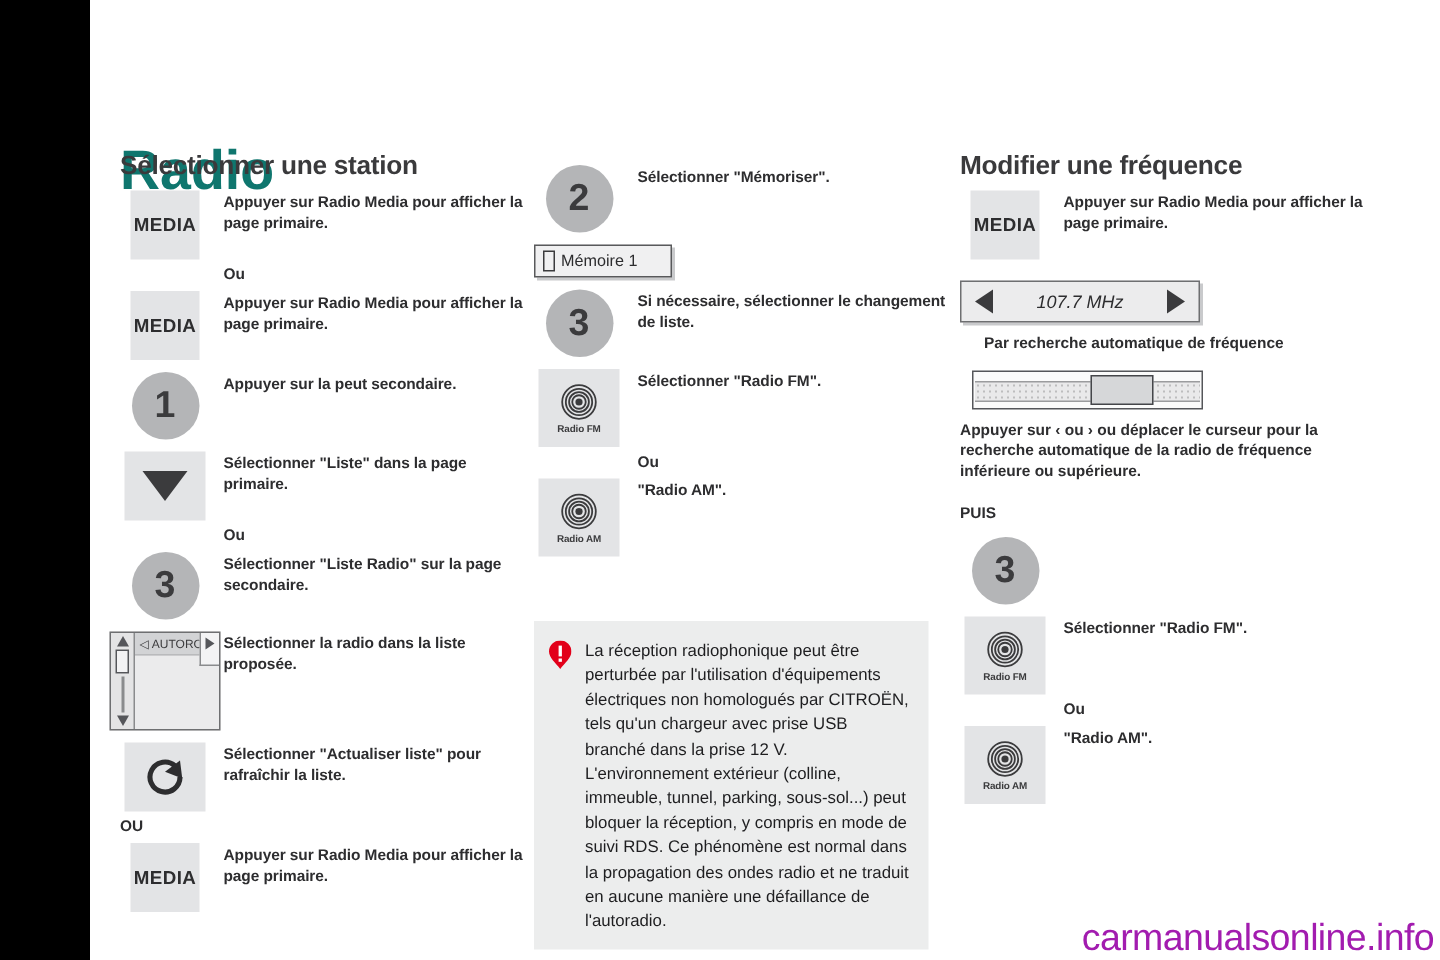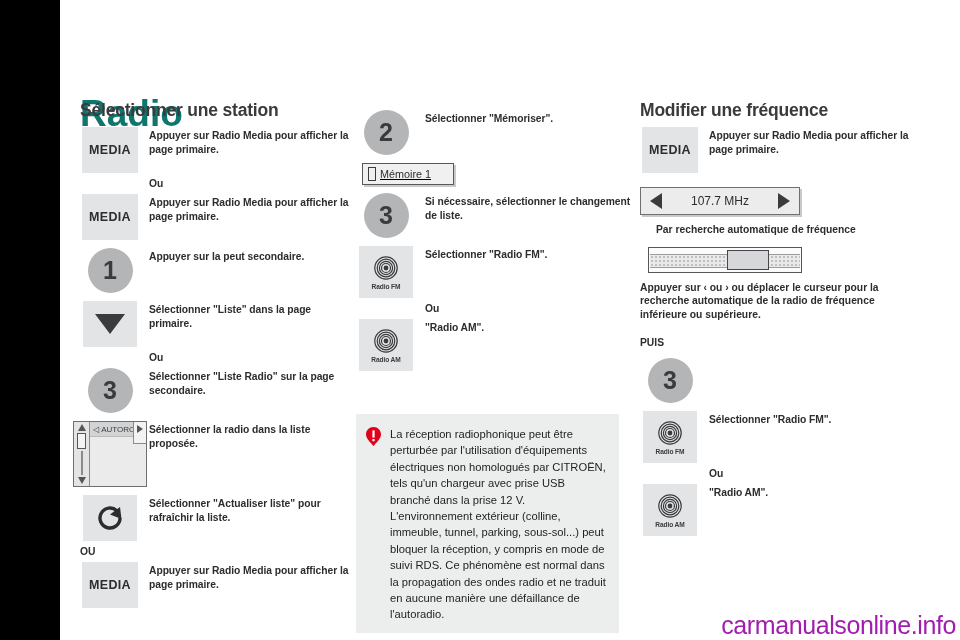--- a/index.html
+++ b/index.html
@@ -73,21 +73,21 @@
     font-size:10.3px;
     font-weight:bold;
     color:#2d2d2f;
     margin:5px 0 5px 0;
   }
   .ou-left{margin-left:69px;}
   .ou-flush{margin-left:0;}
 
   
   .key-media{
-    width:56px;height:46px;
+    width:46px;height:46px;
     background:#e3e4e6;
     display:flex;align-items:center;justify-content:center;
     font-size:12.5px;font-weight:bold;color:#2d2d2f;
     letter-spacing:0.3px;
   }
   
   .circle-num{
     width:45px;height:45px;border-radius:50%;
     background:#b4b5b7;
     display:flex;align-items:center;justify-content:center;
@@ -142,20 +142,21 @@
   }
   
   .freq-bar{
     width:160px;height:28px;
     background:#ececed;
     border:1.5px solid #6e6f71;
     box-shadow:2px 2px 0 #c9cacc;
     display:flex;align-items:center;justify-content:space-between;
     padding:0 9px;
     box-sizing:border-box;
+    font-style:italic;
   }
   .freq-bar .arrow-l{
     width:0;height:0;
     border-top:8px solid transparent;
     border-bottom:8px solid transparent;
     border-right:12px solid #3b3b3d;
   }
   .freq-bar .arrow-r{
     width:0;height:0;
     border-top:8px solid transparent;
@@ -410,21 +411,21 @@
     <div class="row">
       <div class="row-gfx">
         <div class="circle-num">2</div>
       </div>
       <div class="row-txt">Sélectionner "Mémoriser".</div>
     </div>
 
     <div class="gap-s"></div>
 
     <div class="row">
-      <div class="row-gfx" style="width:98px;justify-content:flex-end;text-decoration:underline;">
+      <div class="row-gfx" style="width:98px;justify-content:flex-start;">
         <div class="chip-mem">
           <span class="bm"></span>
           <span class="lbl">Mémoire 1</span>
         </div>
       </div>
     </div>
 
     <div class="gap-s"></div>
 
     <div class="row">

